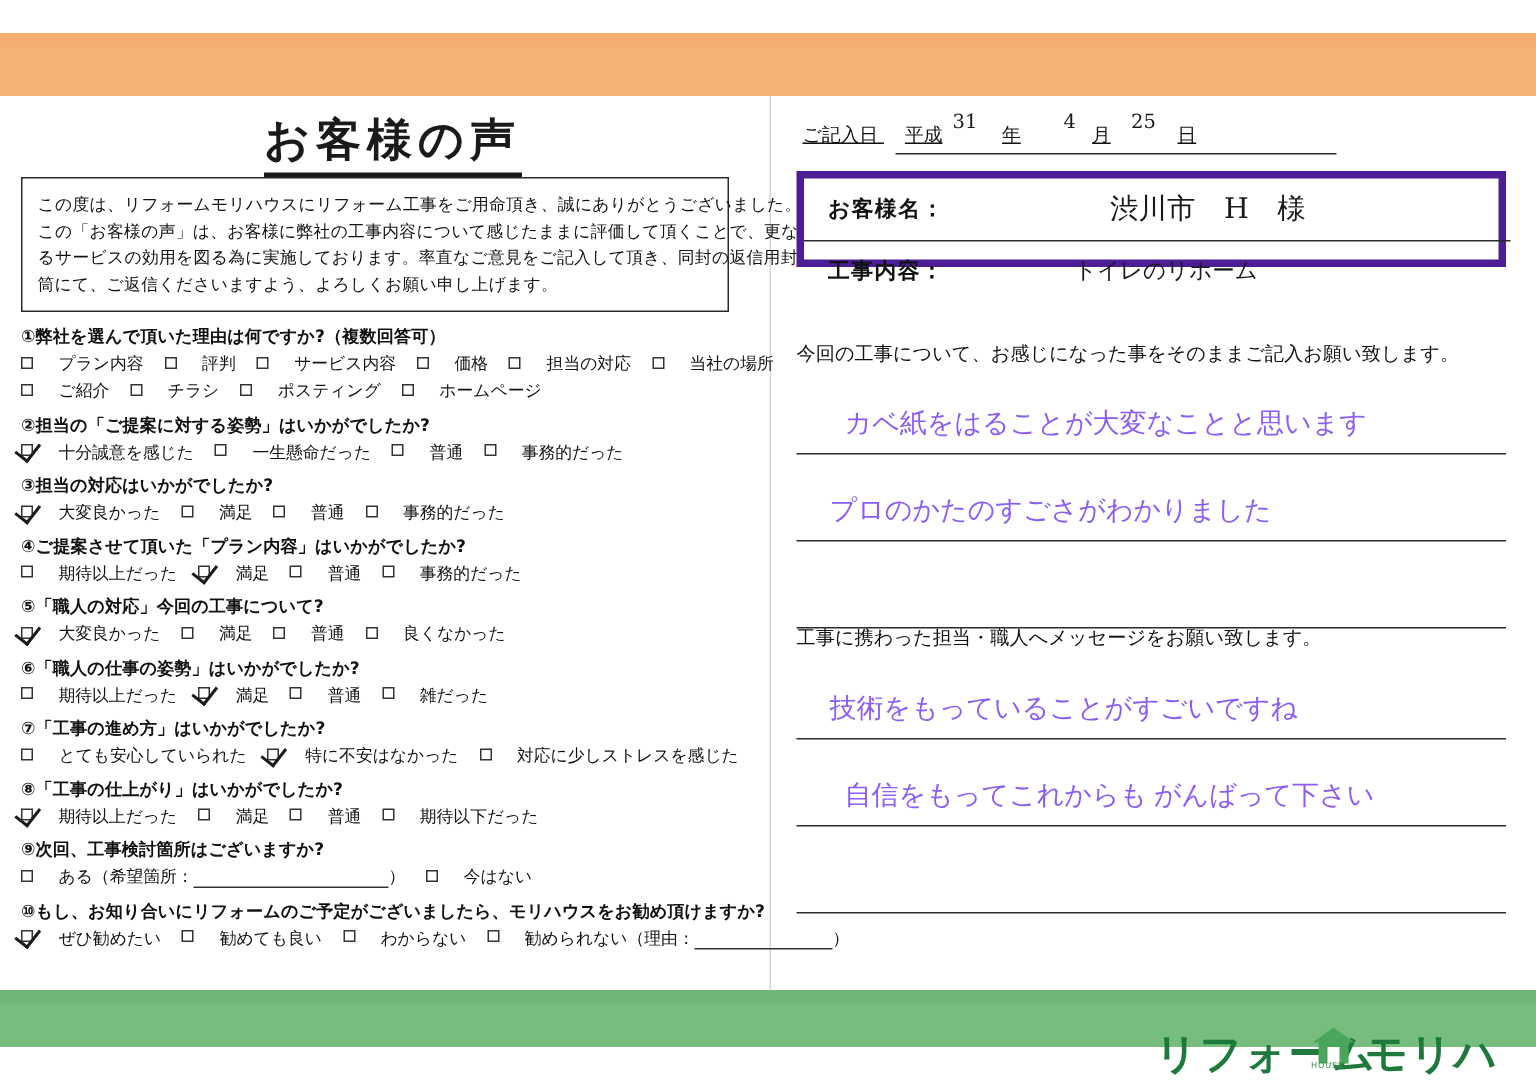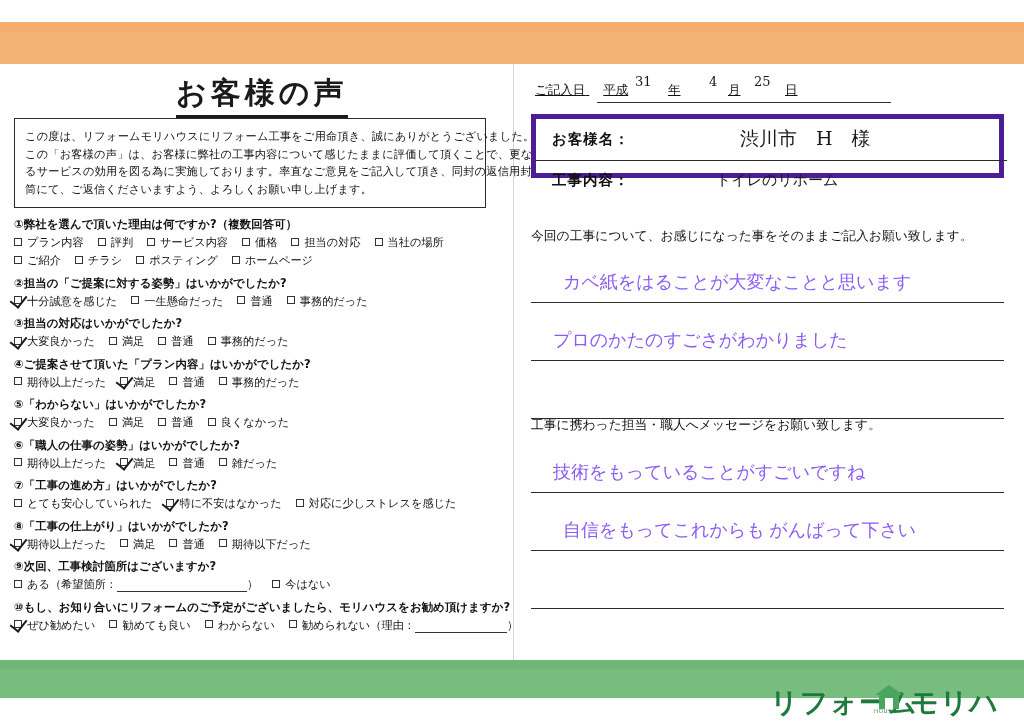--- a/index.html
+++ b/index.html
@@ -106,21 +106,21 @@
     margin-top: 3px;
     font-size: 11.2px;
     color: #111;
     line-height: 15px;
     white-space: nowrap;
   }
   .opt {
     display: inline-block;
     margin-right: 14px;
     position: relative;
-    padding-left: 13px;
+    padding-left: 25px;
   }
   .opt .bx {
     position: absolute;
     left: 0; top: 2.5px;
     width: 8px; height: 8px;
     border: 1px solid #333;
     box-sizing: border-box;
   }
   .opt.checked .bx::after {
     content: "";
@@ -270,21 +270,21 @@
         </div>
         <div class="q-block">
           <div class="q-text">③担当の対応はいかがでしたか?</div>
           <div class="opt-row"><span class="opt checked"><span class="bx"></span><span>大変良かった</span></span><span class="opt"><span class="bx"></span><span>満足</span></span><span class="opt"><span class="bx"></span><span>普通</span></span><span class="opt"><span class="bx"></span><span>事務的だった</span></span></div>
         </div>
         <div class="q-block">
           <div class="q-text">④ご提案させて頂いた「プラン内容」はいかがでしたか?</div>
           <div class="opt-row"><span class="opt"><span class="bx"></span><span>期待以上だった</span></span><span class="opt checked"><span class="bx"></span><span>満足</span></span><span class="opt"><span class="bx"></span><span>普通</span></span><span class="opt"><span class="bx"></span><span>事務的だった</span></span></div>
         </div>
         <div class="q-block">
-          <div class="q-text">⑤「わからない」はいかがでしたか?</div>
+          <div class="q-text">⑤「職人の対応」今回の工事について?</div>
           <div class="opt-row"><span class="opt checked"><span class="bx"></span><span>大変良かった</span></span><span class="opt"><span class="bx"></span><span>満足</span></span><span class="opt"><span class="bx"></span><span>普通</span></span><span class="opt"><span class="bx"></span><span>良くなかった</span></span></div>
         </div>
         <div class="q-block">
           <div class="q-text">⑥「職人の仕事の姿勢」はいかがでしたか?</div>
           <div class="opt-row"><span class="opt"><span class="bx"></span><span>期待以上だった</span></span><span class="opt checked"><span class="bx"></span><span>満足</span></span><span class="opt"><span class="bx"></span><span>普通</span></span><span class="opt"><span class="bx"></span><span>雑だった</span></span></div>
         </div>
         <div class="q-block">
           <div class="q-text">⑦「工事の進め方」はいかがでしたか?</div>
           <div class="opt-row"><span class="opt"><span class="bx"></span><span>とても安心していられた</span></span><span class="opt checked"><span class="bx"></span><span>特に不安はなかった</span></span><span class="opt"><span class="bx"></span><span>対応に少しストレスを感じた</span></span></div>
         </div>

